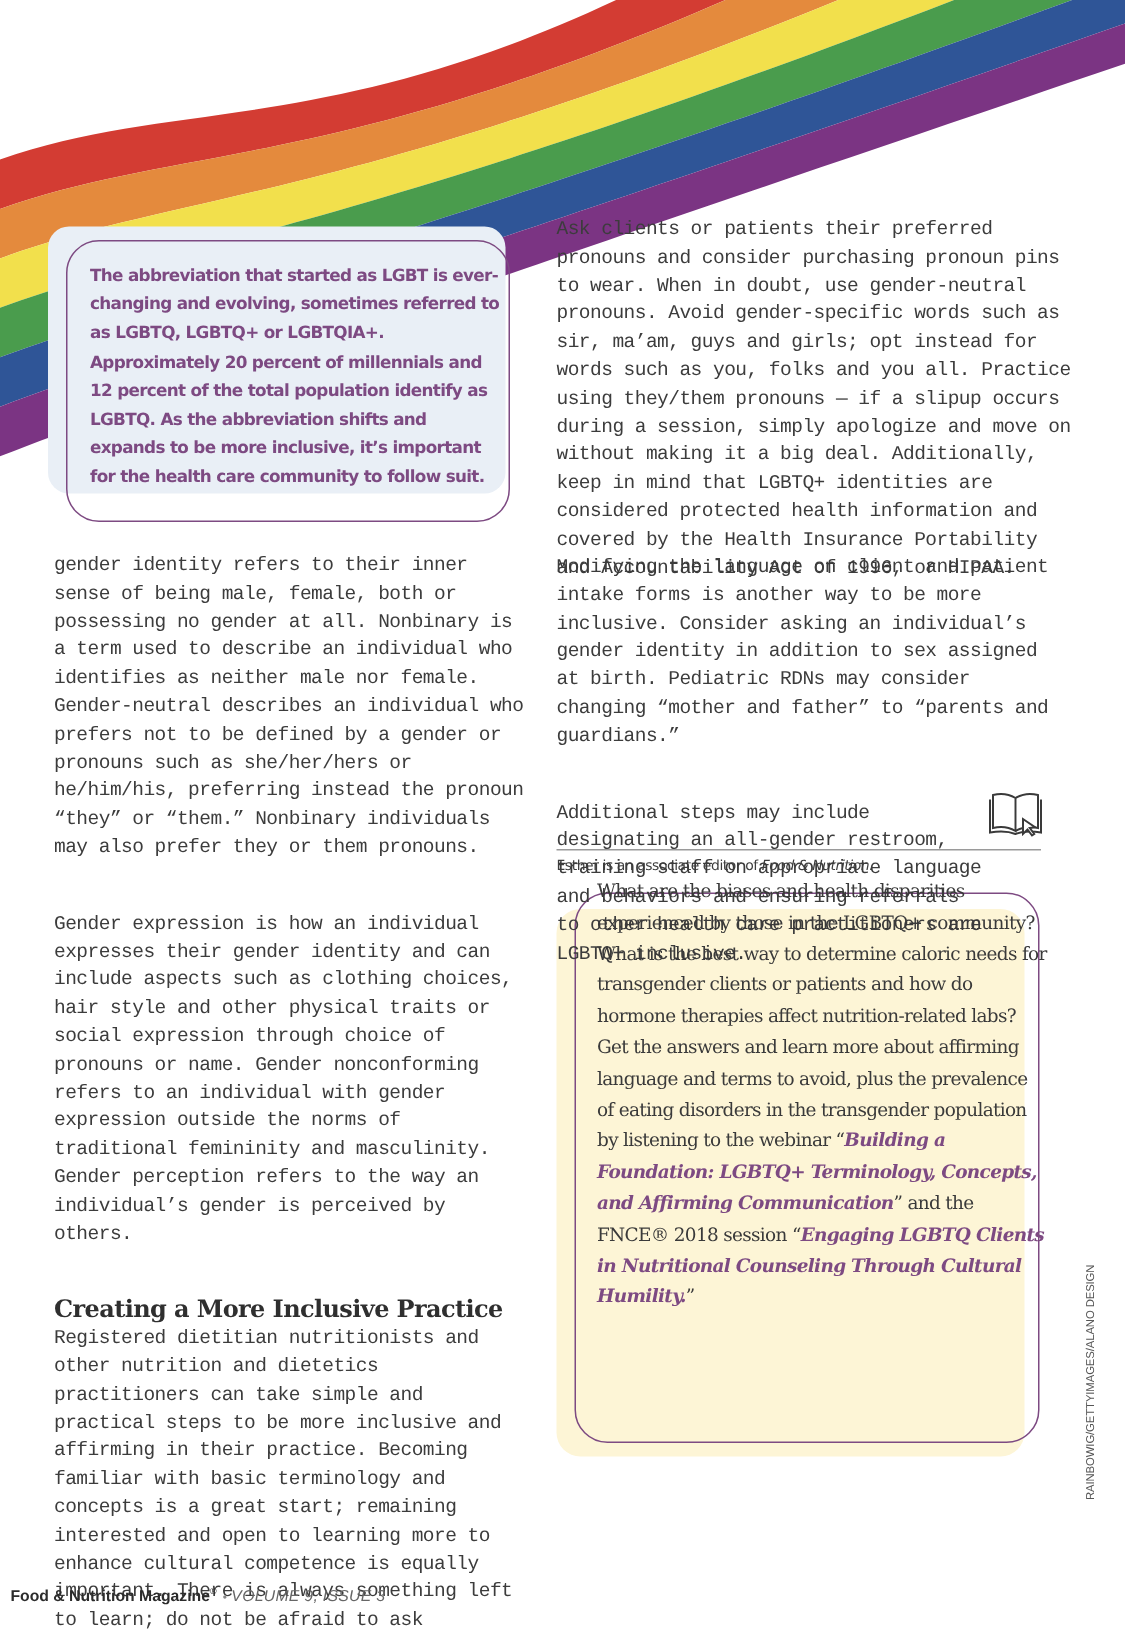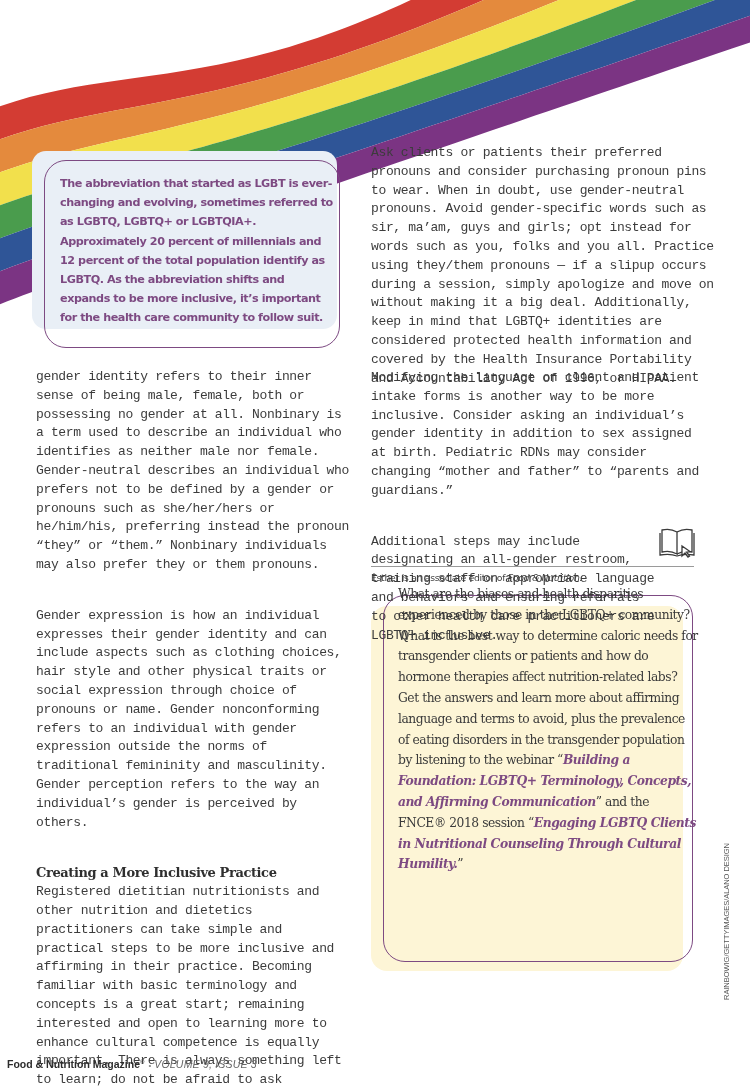--- a/index.html
+++ b/index.html
@@ -29,21 +29,21 @@
       position: absolute; left: 60px; top: 174px; width: 275px; z-index: 3;
       font-family: "DejaVu Sans", sans-serif; font-weight: bold;
       font-size: 11.2px; line-height: 19.2px; color: #7d4a82; letter-spacing: -0.45px;
       margin: 0;
     }
     .col-right-top { position: absolute; left: 371px; top: 144px; width: 345px; z-index: 3; }
     .col-left { position: absolute; left: 36px; top: 368px; width: 320px; z-index: 3; }
     .col-right { position: absolute; left: 371px; top: 369px; width: 340px; z-index: 3; }
     .para + .para { margin-top: 32px; }
     .heading {
-      font-family: "DejaVu Serif", serif; font-weight: bold; font-size: 13px;
+      font-family: "DejaVu Serif", serif; font-weight: bold; font-size: 16px;
       line-height: 18.8px; color: #2f2f2f; letter-spacing: -0.4px; margin: 0;
     }
     .book-icon { position: absolute; left: 659px; top: 526px; width: 36px; height: 32px; z-index: 3; }
     .divider {
       position: absolute; left: 371px; top: 566px; width: 323px; height: 0;
       border-top: 1.5px solid #9a9a9a; z-index: 3;
     }
     .author-note {
       position: absolute; left: 371px; top: 572px; width: 322px; text-align: left;
       font-family: "DejaVu Sans", sans-serif; font-size: 9.3px; color: #3c3c3c;

